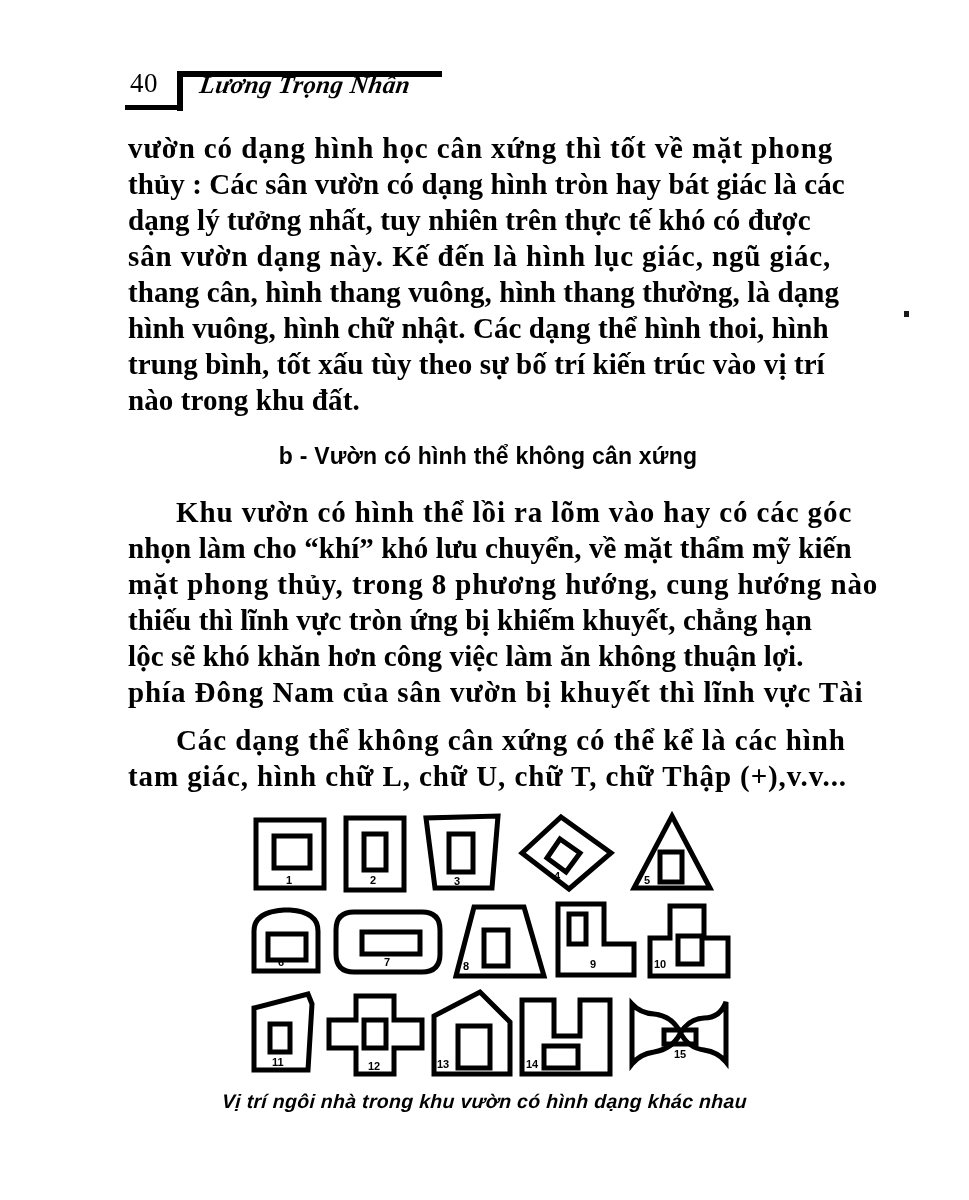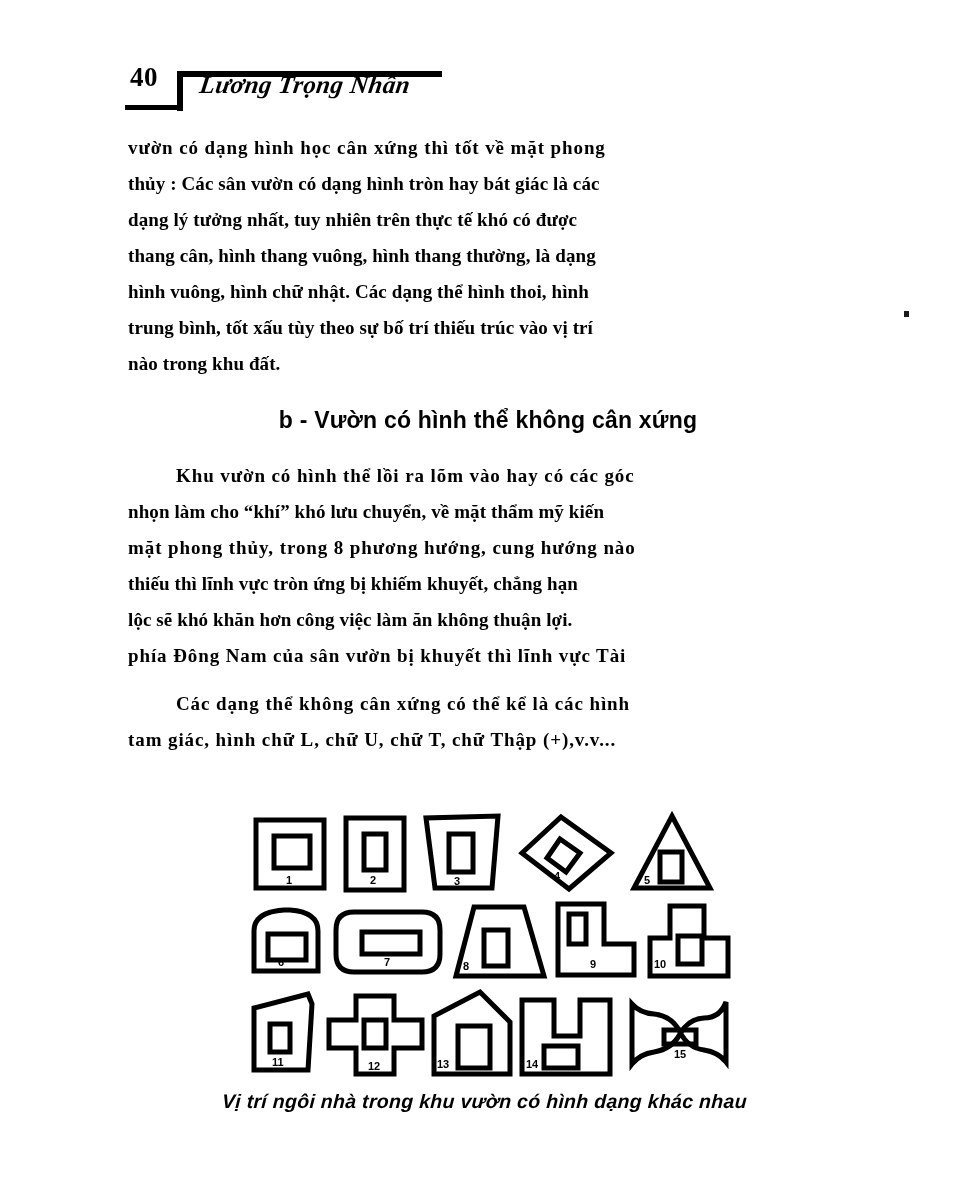--- a/index.html
+++ b/index.html
@@ -50,24 +50,24 @@
     position: absolute;
     left: 0px;
     top: 41px;
     width: 58px;
     height: 5px;
     background: #000;
   }
   .page-number {
     position: absolute;
     left: 5px;
-    top: 0;
+    top: 6px;
     font-family: "Liberation Serif", serif;
     font-size: 27px;
-    font-weight: 700;
+    font-weight: 400;
     letter-spacing: 0.5px;
     line-height: 1;
   }
   .author-name {
     position: absolute;
     left: 75px;
     top: 8px;
     font-family: "Liberation Serif", serif;
     font-size: 25px;
     font-weight: 700;
@@ -79,21 +79,21 @@
   }
 
   
   .body-col {
     position: absolute;
     left: 128px;
     top: 130px;
     width: 700px;
   }
   .para {
-    font-size: 19px;
+    font-size: 29px;
     line-height: 36px;
     letter-spacing: 0.1px;
     text-align: left;
     margin: 0;
     font-weight: 600;
     font-family: "Liberation Serif", serif;
   }
   .para .ln {
     display: block;
     white-space: nowrap;
@@ -166,23 +166,24 @@
   </div>
 
   <div class="speck"></div>
 
   <div class="body-col">
 
     <p class="para">
       <span class="ln wide">vườn có dạng hình học cân xứng thì tốt về mặt phong</span>
       <span class="ln">thủy : Các sân vườn có dạng hình tròn hay bát giác là các</span>
       <span class="ln">dạng lý tưởng nhất, tuy nhiên trên thực tế khó có được</span>
+      <span class="ln wide">sân vườn dạng này. Kế đến là hình lục giác, ngũ giác,</span>
       <span class="ln">thang cân, hình thang vuông, hình thang thường, là dạng</span>
       <span class="ln">hình vuông, hình chữ nhật. Các dạng thể hình thoi, hình</span>
-      <span class="ln">trung bình, tốt xấu tùy theo sự bố trí thiếu trúc vào vị trí</span>
+      <span class="ln">trung bình, tốt xấu tùy theo sự bố trí kiến trúc vào vị trí</span>
       <span class="ln">nào trong khu đất.</span>
     </p>
 
     <div class="gap-small"></div>
 
     <h2 class="subheading">b - Vườn có hình thể không cân xứng</h2>
 
     <div class="gap-small"></div>
 
     <p class="para">

